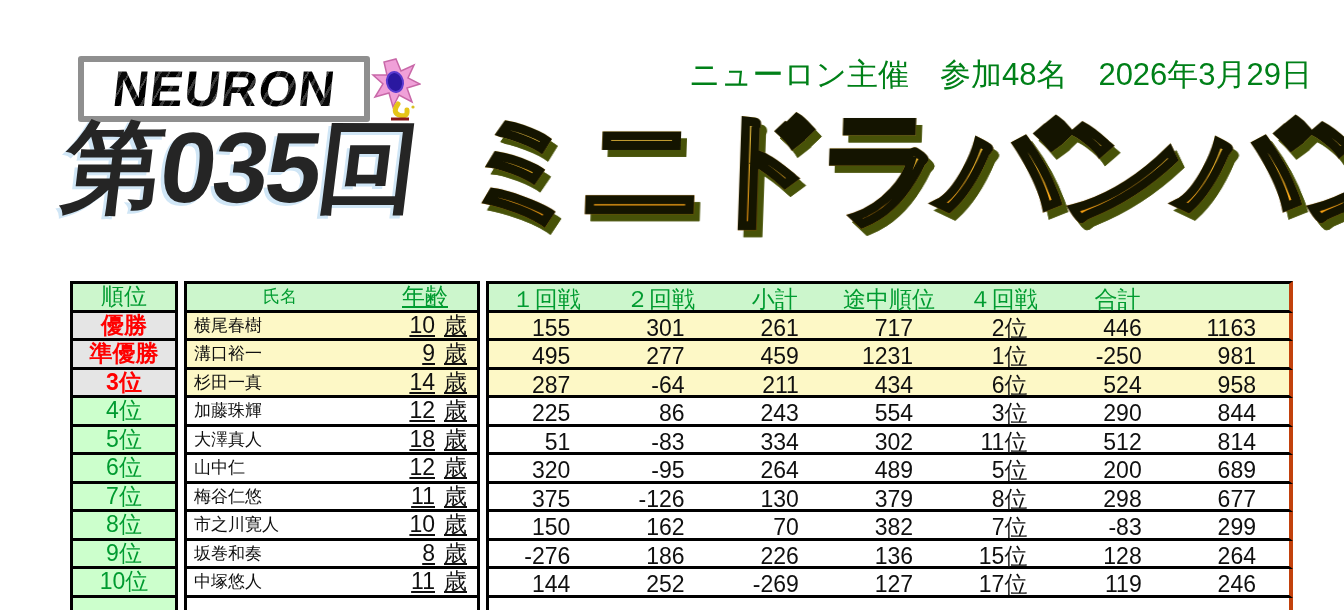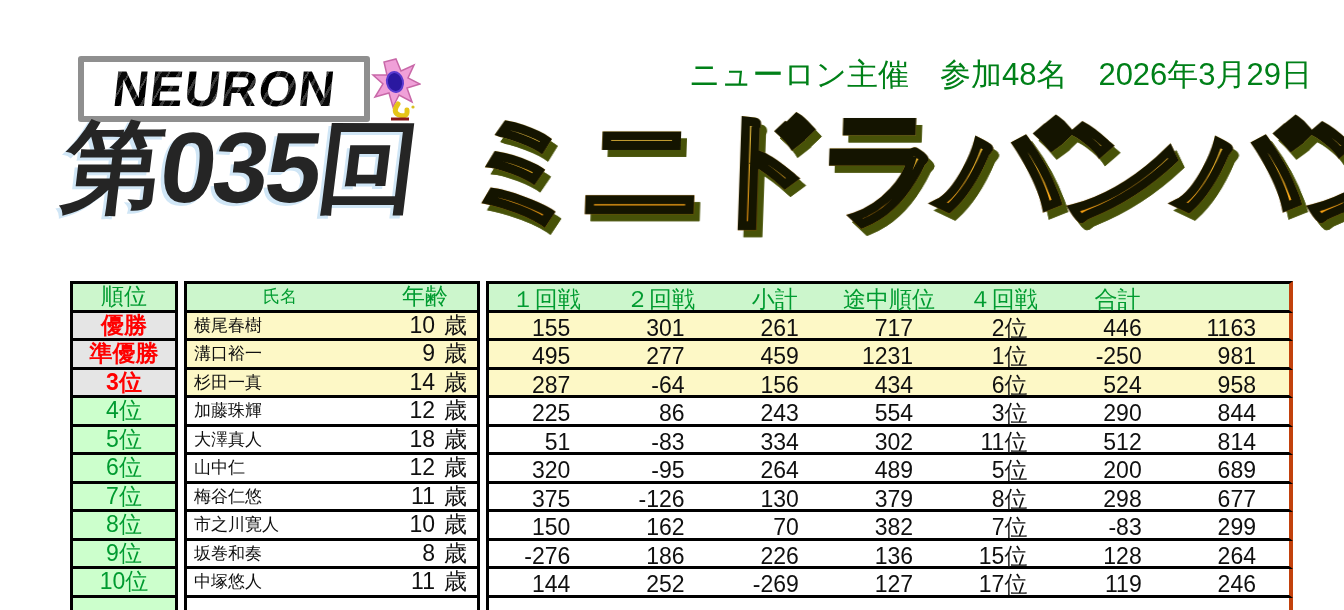--- a/index.html
+++ b/index.html
@@ -55,21 +55,21 @@
   .trow.thead{height:31.5px;}
   .blk{
     box-sizing:border-box;display:flex;align-items:center;
     border-left:3px solid #000;border-right:3px solid #000;border-bottom:3px solid #000;
   }
   .thead .blk{border-top:3px solid #000;background:#ccf6cc;color:#009b30;}
   .gut{width:6px;background:transparent;}
   .rank{width:108px;justify-content:center;font-size:23px;}
   .nameage{width:296px;}
   .name{width:186px;padding-left:7px;font-size:17px;display:flex;align-items:center;overflow:hidden;}
-  .age{flex:1;display:flex;justify-content:flex-end;align-items:center;gap:9px;padding-right:10px;font-size:23px;}
+  .age{flex:1;display:flex;justify-content:flex-end;align-items:center;gap:9px;padding-right:10px;font-size:23px;text-decoration:underline;}
   .scores{width:807px;display:grid;grid-template-columns:repeat(7,1fr);align-items:center;border-right:4px solid #c2410c;}
   .num{text-align:right;padding-right:33px;font-size:23px;color:#101010;}
   .hcol{text-align:center;padding-right:0;font-size:23px;color:#009b30;}
   .thead .name{justify-content:center;padding-left:0;}
   .thead .age{justify-content:center;padding-right:0;}
   .medal .rank{background:#e5e5e5;color:#ff0000;font-weight:bold;}
   .medal .nameage,.medal .scores{background:#fdf8c6;color:#101010;}
   .normal .rank{background:#ccffcc;color:#009b30;}
   .normal .nameage,.normal .scores{background:#ffffff;color:#101010;}
   .partial{height:13px;}
@@ -172,21 +172,21 @@
             <div class="name">杉田一真</div>
             <div class="age">
               <div class="agev">14</div>
               <div class="ages">歳</div>
             </div>
           </div>
           <div class="gut"></div>
           <div class="blk scores">
             <div class="num">287</div>
             <div class="num">-64</div>
-            <div class="num">156</div>
+            <div class="num">211</div>
             <div class="num">434</div>
             <div class="num">6位</div>
             <div class="num">524</div>
             <div class="num">958</div>
           </div>
         </div>
         <div class="trow normal">
           <div class="blk rank">4位</div>
           <div class="gut"></div>
           <div class="blk nameage">

